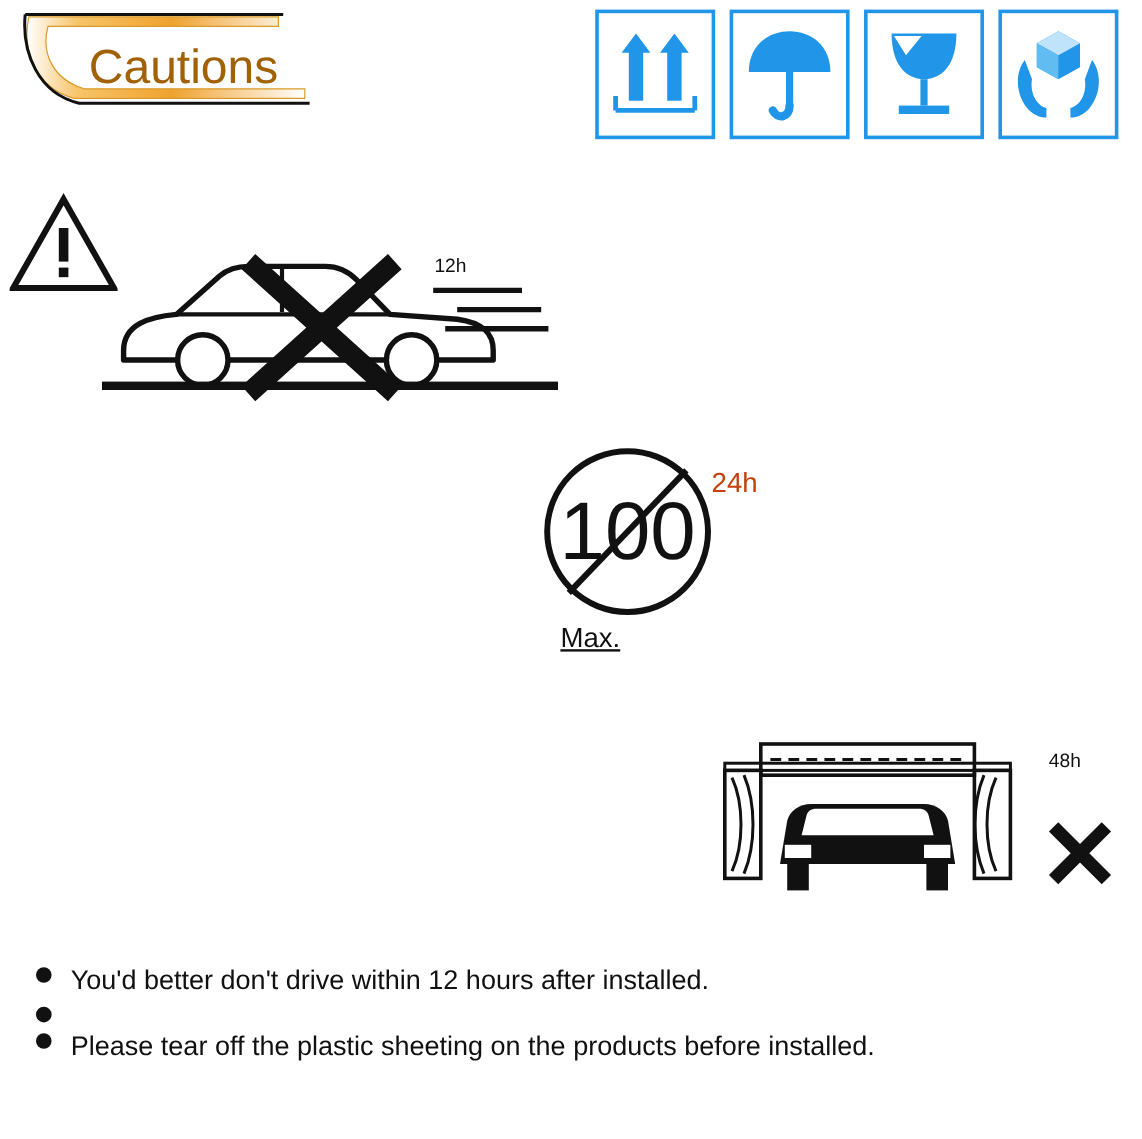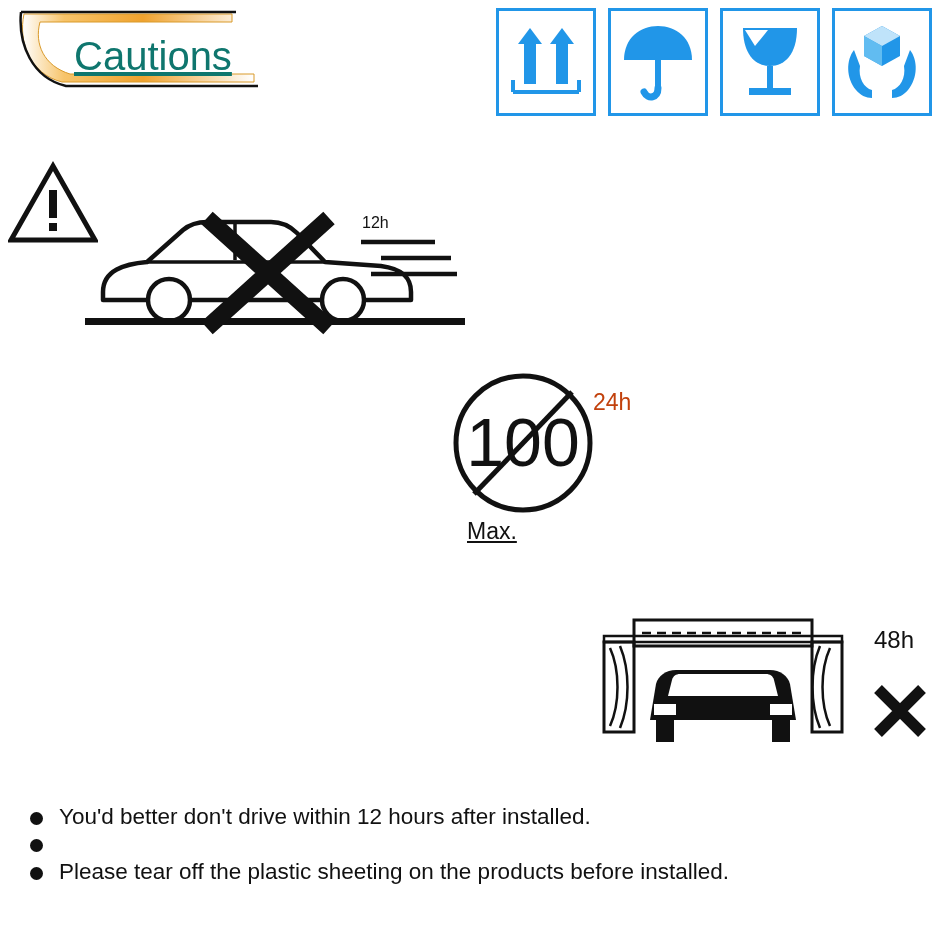--- a/index.html
+++ b/index.html
@@ -29,24 +29,23 @@
     width: 260px;
     height: 92px;
   }
   .cautions-title {
     position: absolute;
     left: 56px;
     top: 26px;
     font-size: 40px;
     font-weight: 400;
     letter-spacing: 0px;
-    color: #0f766e;
+    color: #a16207;
     font-family: "Liberation Sans", sans-serif;
     white-space: nowrap;
-    text-decoration: underline;
   }
 
   
   .ship-icons {
     position: absolute;
     right: 20px;
     top: 8px;
     display: flex;
     gap: 12px;
   }
@@ -105,39 +104,39 @@
   
   .wash-block {
     position: absolute;
     left: 598px;
     top: 608px;
   }
   .label-48h {
     position: absolute;
     left: 874px;
     top: 626px;
-    font-size: 24px;
+    font-size: 16px;
     color: #111;
   }
   .wash-x {
     position: absolute;
     left: 872px;
     top: 683px;
   }
 
   
   .notes {
     position: absolute;
     left: 30px;
     top: 805px;
     width: 890px;
   }
   .note-row {
     display: flex;
-    align-items: center;
+    align-items: flex-start;
     margin-bottom: 9px;
   }
   .bullet {
     width: 13px;
     height: 13px;
     border-radius: 50%;
     background: #111111;
     flex: 0 0 auto;
     margin-right: 16px;
     position: relative;

